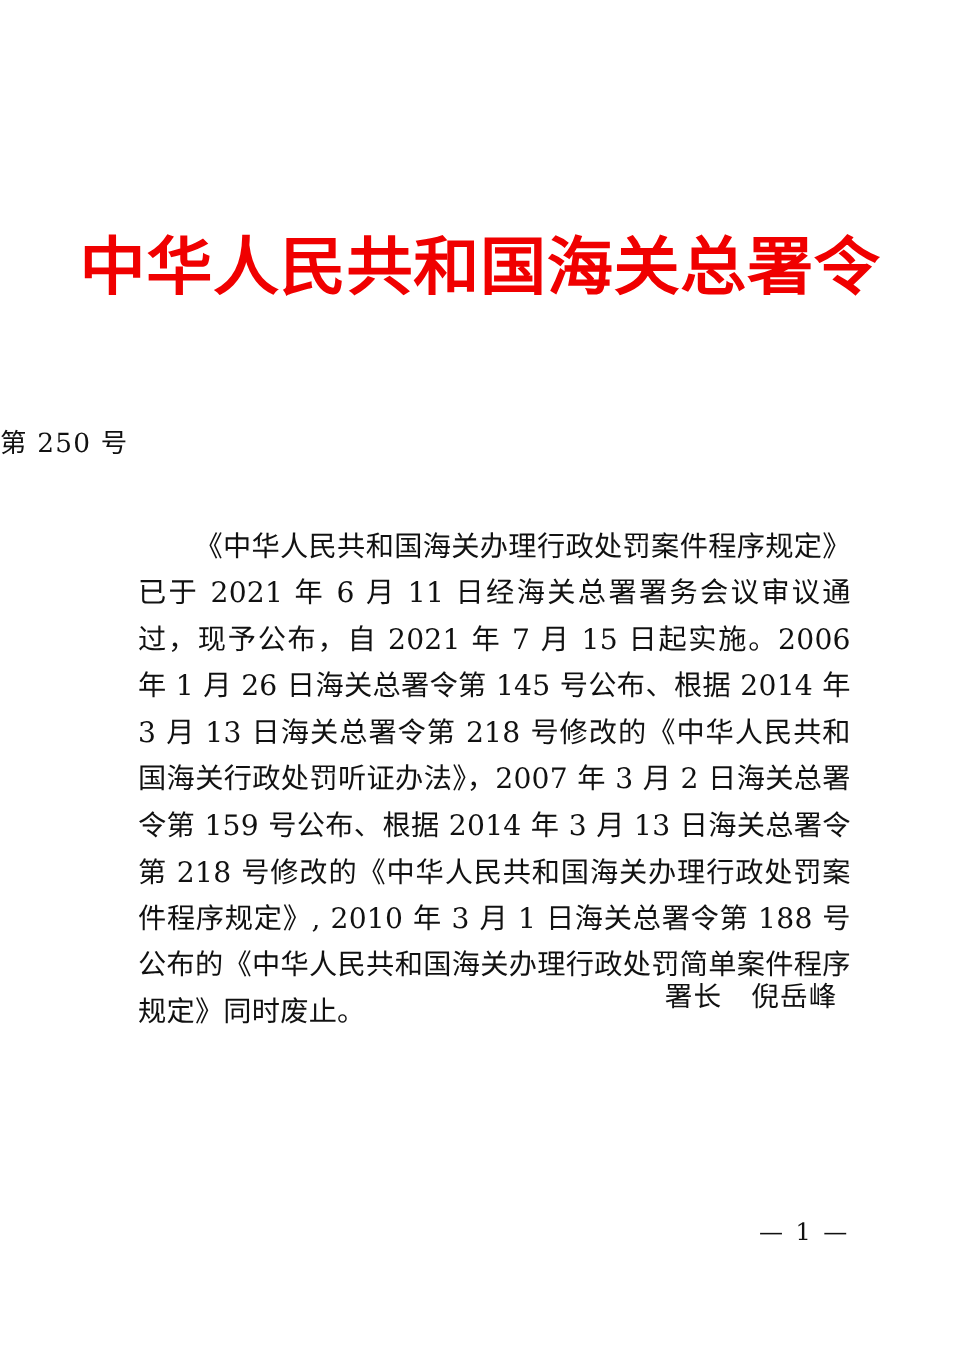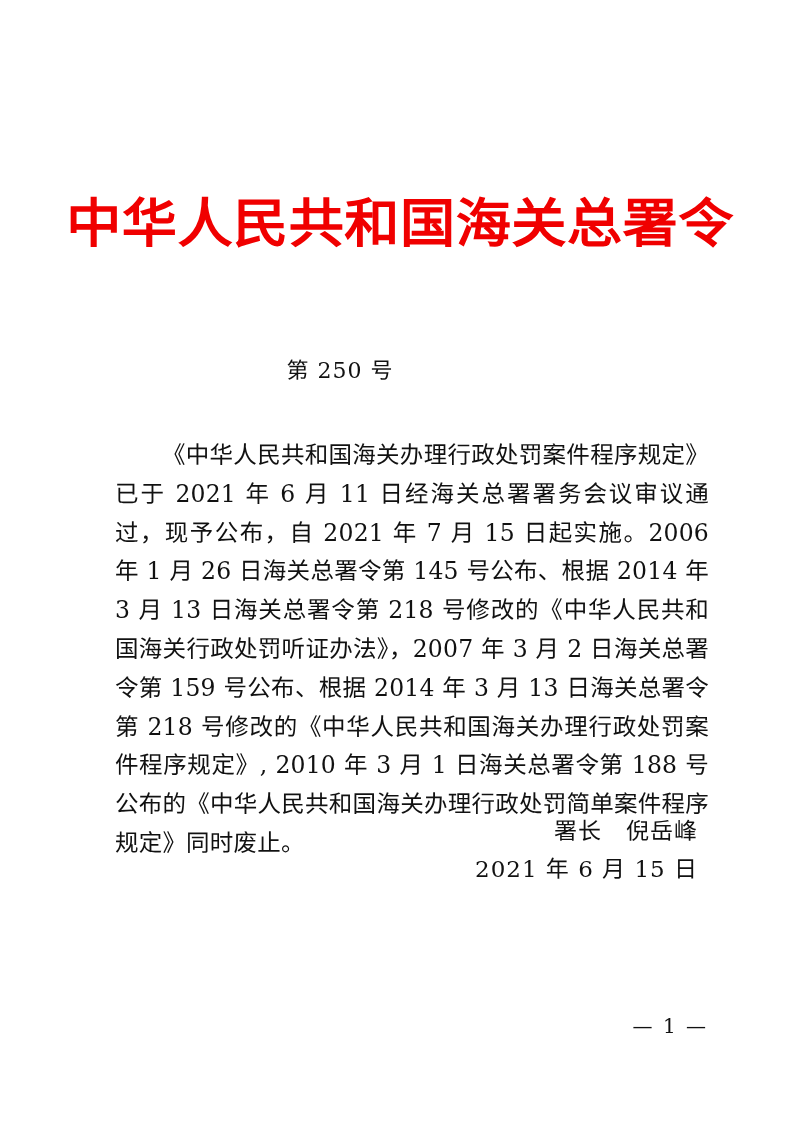--- a/index.html
+++ b/index.html
@@ -42,21 +42,21 @@
     transform: scaleX(1.04);
     transform-origin: center;
   }
 
   
   .order-number {
     position: absolute;
     top: 356px;
     left: 0;
     width: 680px;
-    text-align: center;
+    text-align: left;
     font-size: 22px;
     line-height: 30px;
     letter-spacing: 1px;
     color: #111111;
   }
 
   
   .body-block {
     position: absolute;
     top: 436px;
@@ -125,20 +125,19 @@
   </div>
 
   <div class="order-number">第 250 号</div>
 
   <div class="body-block">
     <p class="body-paragraph">《中华人民共和国海关办理行政处罚案件程序规定》已于 2021 年 6 月 11 日经海关总署署务会议审议通过，现予公布，自 2021 年 7 月 15 日起实施。2006 年 1 月 26 日海关总署令第 145 号公布、根据 2014 年 3 月 13 日海关总署令第 218 号修改的《中华人民共和国海关行政处罚听证办法》，2007 年 3 月 2 日海关总署令第 159 号公布、根据 2014 年 3 月 13 日海关总署令第 218 号修改的《中华人民共和国海关办理行政处罚案件程序规定》, 2010 年 3 月 1 日海关总署令第 188 号公布的《中华人民共和国海关办理行政处罚简单案件程序规定》同时废止。</p>
   </div>
 
   <div class="signature-block">
     <div class="signature-line">署长　倪岳峰</div>
-    <div class="signature-line">2021 年 6 月 15 日</div>
   </div>
 
   <div class="page-footer">
     <span class="page-number">— 1 —</span>
   </div>
 
 </div>
 
 </body></html>

